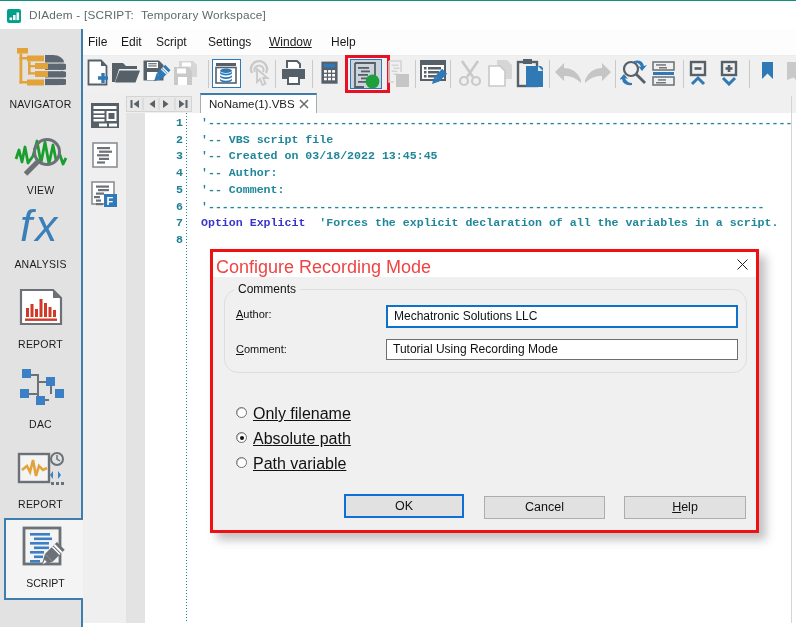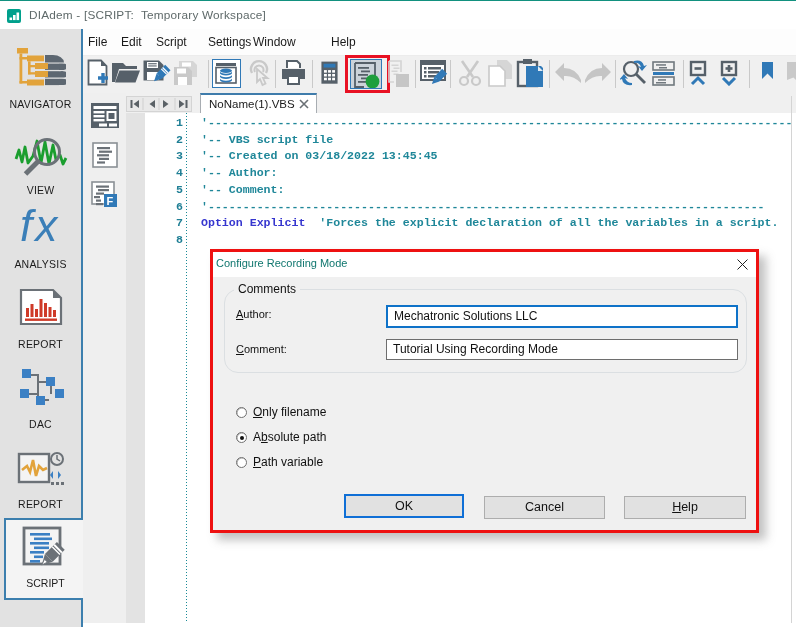--- a/index.html
+++ b/index.html
@@ -39,31 +39,31 @@
      font-family:"Liberation Mono",monospace;font-size:11.6px;font-weight:bold;line-height:16.7px;color:#1f7f95;}
   #dotline{left:186px;top:113px;width:1px;height:510px;
      background-image:repeating-linear-gradient(to bottom,#1a8a96 0,#1a8a96 1px,transparent 1px,transparent 3px);}
   #code{left:201px;top:115px;font-family:"Liberation Mono",monospace;font-size:11.6px;font-weight:bold;
         line-height:16.7px;white-space:pre;color:#1f8799;}
   .kw{color:#3636cf;}
   
   #dlgbox{left:210px;top:249px;width:549px;height:284px;box-sizing:border-box;
      border:3px solid #ee1111;background:#f0f0f0;box-shadow:7px 7px 9px rgba(120,120,120,0.45);}
   #dlgtitle{left:0;top:0;width:543px;height:25px;background:#ffffff;}
-  #dlgtitle span{position:absolute;left:3px;top:5px;font-size:11px;color:#0f766e;}
+  #dlgtitle span{position:absolute;left:3px;top:5px;font-size:18px;color:#ef4444;}
   #dlgbody{left:0;top:25px;width:543px;height:253px;background:#f0f0f0;}
   .grp{position:absolute;border:1px solid #dbdfe2;border-radius:14px;}
   .grp .glbl{position:absolute;top:-8px;left:9px;background:#f0f0f0;padding:0 4px;font-size:12px;color:#111;}
   .flbl{position:absolute;font-size:11px;color:#111;}
   .tinput{position:absolute;background:#fff;box-sizing:border-box;font-size:12px;color:#111;
           padding:2px 0 0 6px;}
   .radio{position:absolute;width:11px;height:11px;border-radius:50%;background:#fff;box-sizing:border-box;
          border:1px solid #707070;box-shadow:inset 0.5px 0.5px 0 rgba(90,90,90,0.6);}
   .radio.sel::after{content:"";position:absolute;left:2.5px;top:2.5px;width:4px;height:4px;border-radius:50%;background:#111;}
-  .rlbl{position:absolute;font-size:12px;color:#111;}
+  .rlbl{position:absolute;font-size:16px;color:#111;text-decoration:underline;}
   .btn{position:absolute;background:#e1e1e1;border:1px solid #adadad;box-sizing:border-box;
        font-size:12.5px;color:#111;text-align:center;}
 </style>
 </head>
 <body>
 <div class="abs" id="topline"></div>
 <div class="abs" id="titlebar">
   <div class="abs" id="appicon">
   <svg width="14" height="14" viewBox="0 0 14 14">
     <rect x="2.5" y="8.5" width="2.6" height="2.6" fill="#fff"></rect>
@@ -185,21 +185,21 @@
       <path d="M28.5 37 L32.5 37 L30.5 43 Z" fill="#fff" stroke="#6b7177" stroke-width="0.8"></path>
     </g>
   </svg>
   <div style="position:absolute;width:100%;top:57px;text-align:center;font-size:10.5px;color:#1c1c1c;">SCRIPT</div>
 </div>
 <div class="abs" id="menubar">
   <span class="mi" style="left:5px;">File</span>
   <span class="mi" style="left:38px;">Edit</span>
   <span class="mi" style="left:73px;">Script</span>
   <span class="mi" style="left:125px;">Settings</span>
-  <span class="mi" style="left:170px;">Window</span>
+  <span class="mi" style="left:186px;text-decoration:underline;">Window</span>
   <span class="mi" style="left:248px;">Help</span>
 </div>
 <div class="abs" id="toolbar"></div>
 
 <svg class="abs" style="left:87px;top:59px;" width="24" height="27" viewBox="0 0 24 27">
   <path d="M1.5 1.5 H14 L19.5 7 V25.5 H1.5 Z" fill="#fff" stroke="#566069" stroke-width="1.8"></path>
   <path d="M14 1.5 L19.5 7 H14 Z" fill="#566069"></path>
   <path d="M16 14 V24 M11 19 H21" stroke="#3079b7" stroke-width="3.4"></path>
 </svg>
 <svg class="abs" style="left:111px;top:61px;" width="30" height="23" viewBox="0 0 30 23">

